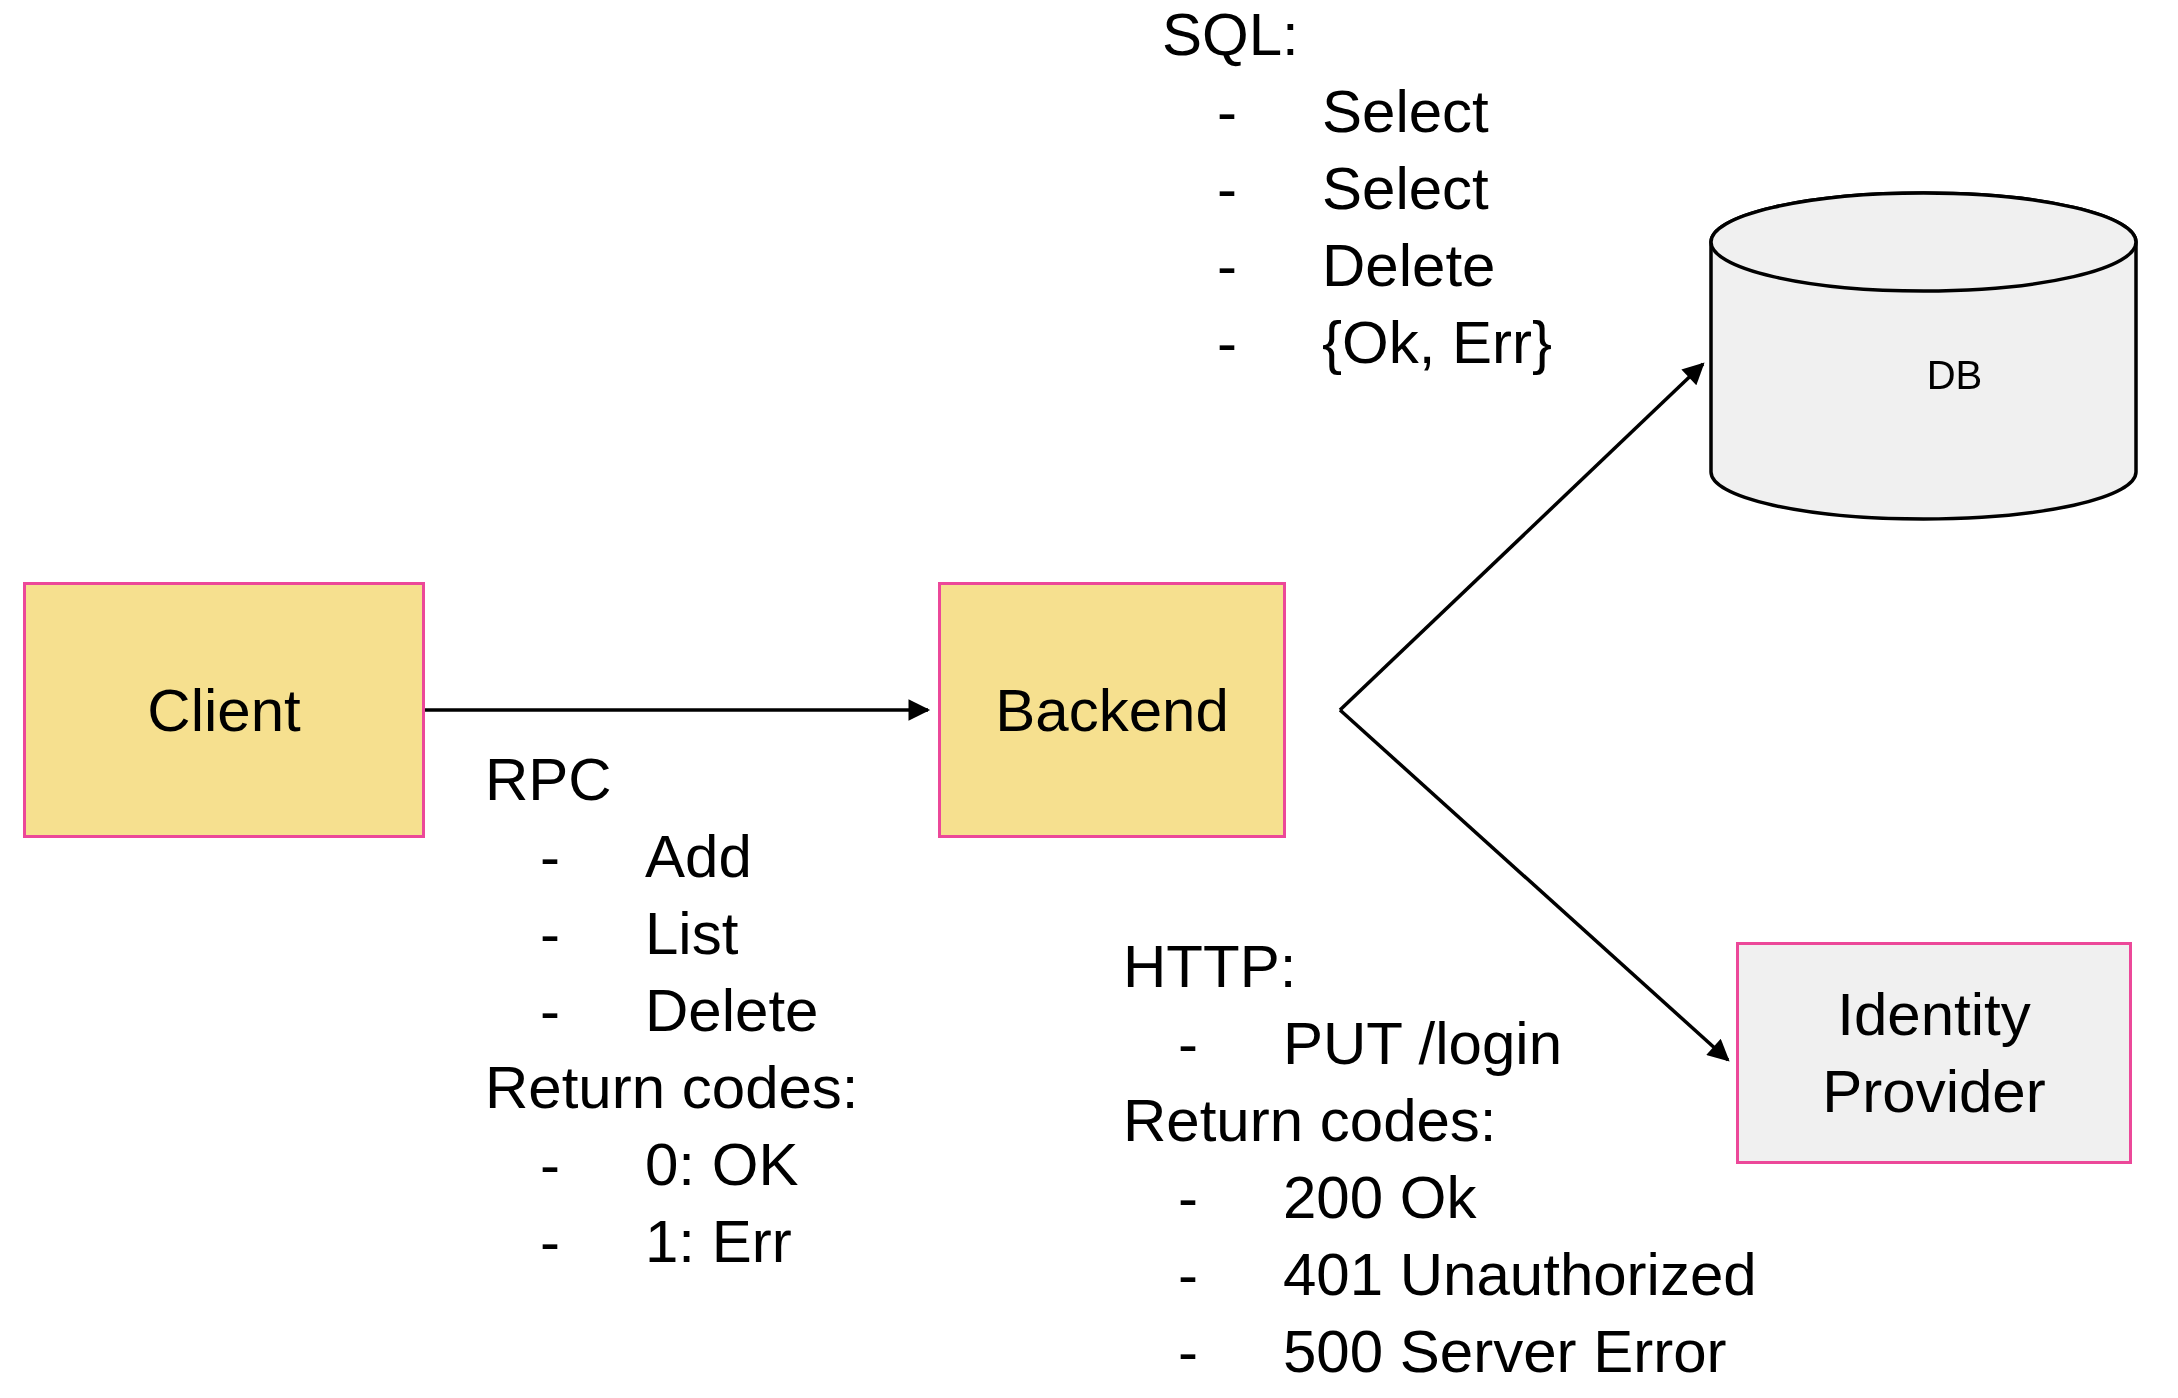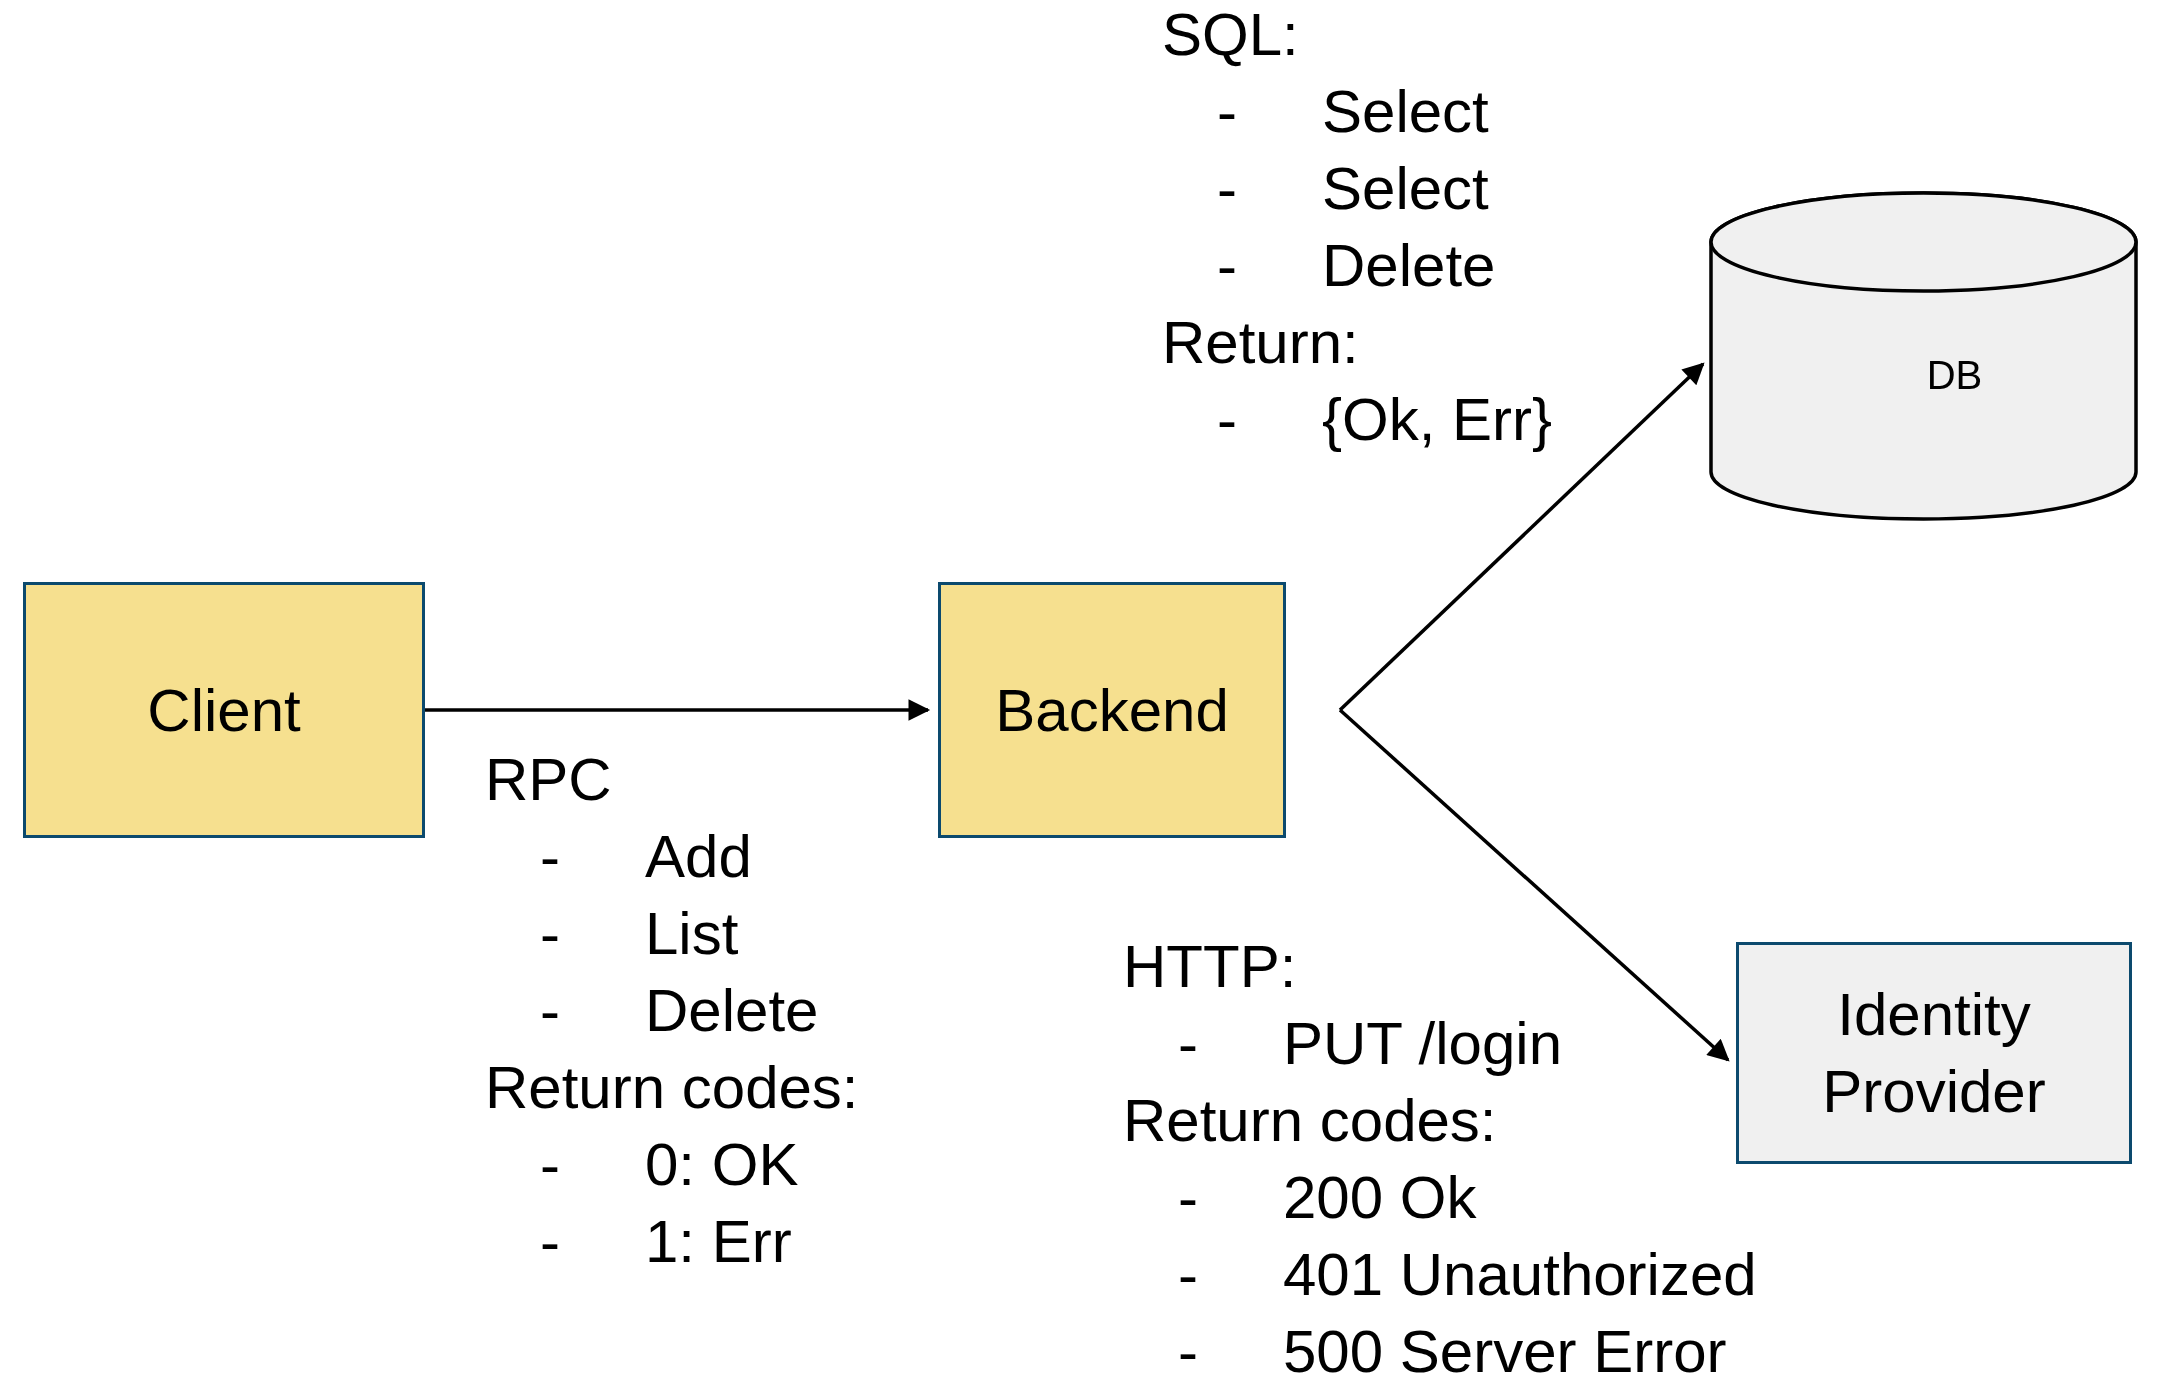--- a/index.html
+++ b/index.html
@@ -6,21 +6,21 @@
   body {
     width:2178px; height:1398px; position:relative; overflow:hidden;
     background:#ffffff;
     font-family:"Liberation Sans","DejaVu Sans",sans-serif;
     color:#000;
   }
   .layer { position:absolute; left:0; top:0; }
   
   .node {
     position:absolute; box-sizing:border-box;
-    border:3px solid #0c4a6e;
+    border:3px solid #ec4899;
     display:flex; align-items:center; justify-content:center;
     text-align:center;
   }
   .node-label {
     display:block; width:100%;
     font-size:60px; line-height:77px;
   }
   
   .db-label {
     position:absolute; left:1711px; top:337px; width:425px;
@@ -77,21 +77,20 @@
   <div class="ln hdr">Return codes:</div>
   <div class="ln item"><span class="dash">-</span><span class="txt">0: OK</span></div>
   <div class="ln item"><span class="dash">-</span><span class="txt">1: Err</span></div>
 </div>
 
 <div class="ann" style="left:1162px; top:-4px;">
   <div class="ln hdr">SQL:</div>
   <div class="ln item"><span class="dash">-</span><span class="txt">Select</span></div>
   <div class="ln item"><span class="dash">-</span><span class="txt">Select</span></div>
   <div class="ln item"><span class="dash">-</span><span class="txt">Delete</span></div>
-  <div class="ln hdr">Return:</div>
   <div class="ln item"><span class="dash">-</span><span class="txt">{Ok, Err}</span></div>
 </div>
 
 <div class="ann" style="left:1123px; top:928px;">
   <div class="ln hdr">HTTP:</div>
   <div class="ln item"><span class="dash">-</span><span class="txt">PUT /login</span></div>
   <div class="ln hdr">Return codes:</div>
   <div class="ln item"><span class="dash">-</span><span class="txt">200 Ok</span></div>
   <div class="ln item"><span class="dash">-</span><span class="txt">401 Unauthorized</span></div>
   <div class="ln item"><span class="dash">-</span><span class="txt">500 Server Error</span></div>

